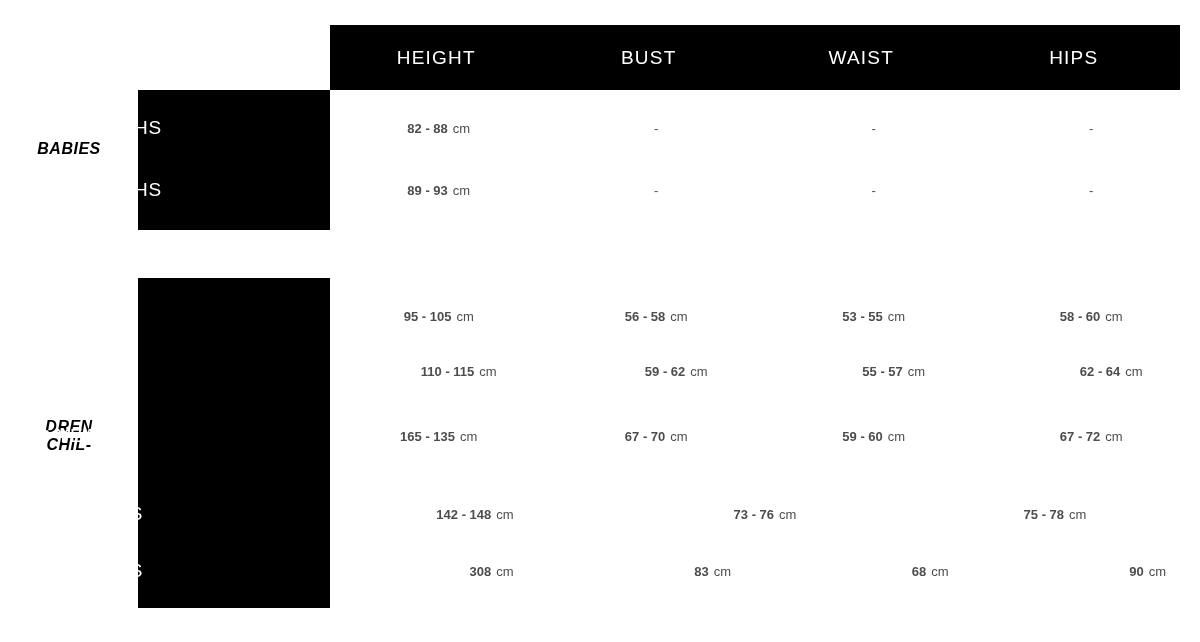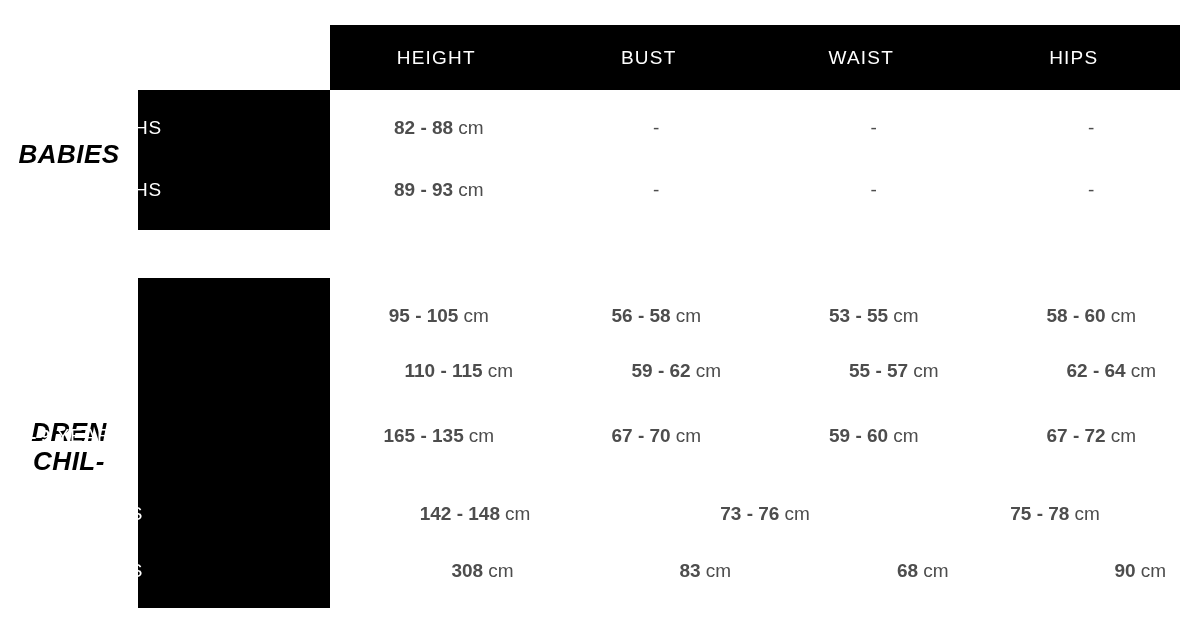--- a/index.html
+++ b/index.html
@@ -51,21 +51,21 @@
 
   
   .group-label {
     position: absolute;
     left: 0;
     width: 138px;
     text-align: center;
     font-style: italic;
     font-weight: bold;
     color: #000000;
-    font-size: 26px;
+    font-size: 16px;
     line-height: 1.12;
     letter-spacing: 0.5px;
   }
   .group-label.babies { top: 140px; }
   .group-label.children { top: 418px; }
 
   
   .size-block {
     position: absolute;
     left: 138px;
@@ -97,21 +97,21 @@
     letter-spacing: 0.3px;
   }
   .row .size-unit {
     font-size: 19px;
     letter-spacing: 0.8px;
     margin-left: 6px;
   }
   .row .val-cell {
     flex: 1 1 0;
     text-align: center;
-    font-size: 19px;
+    font-size: 13px;
     color: #4d4d4d;
     white-space: nowrap;
   }
   .row .val-cell .v {
     font-weight: bold;
   }
   .row .val-cell .u {
     font-weight: normal;
     margin-left: 5px;
   }

